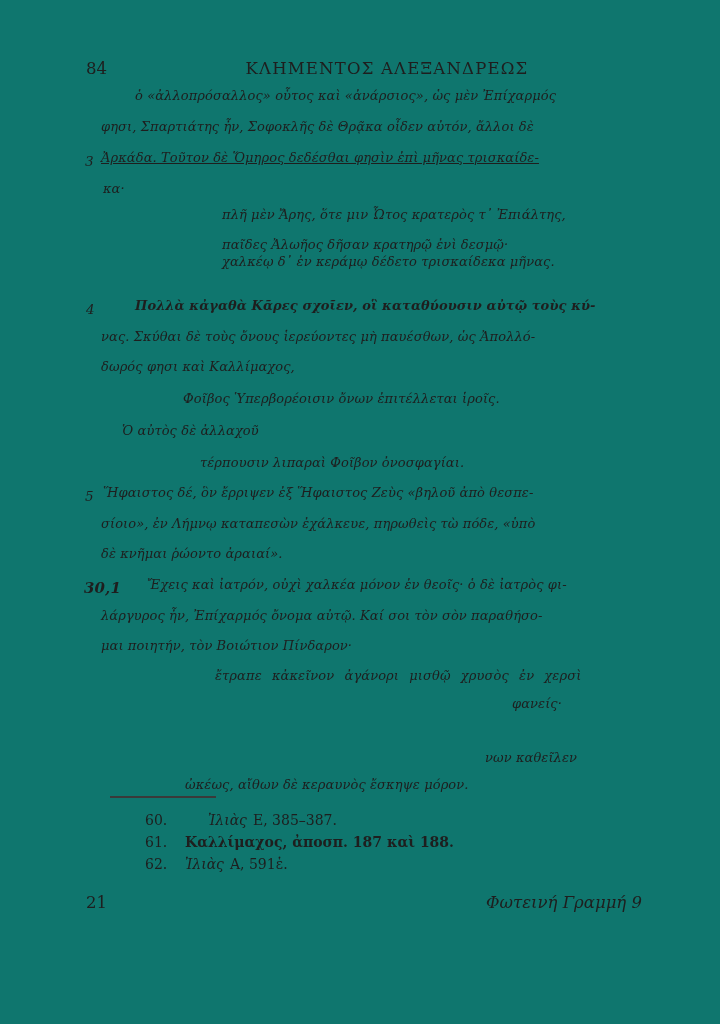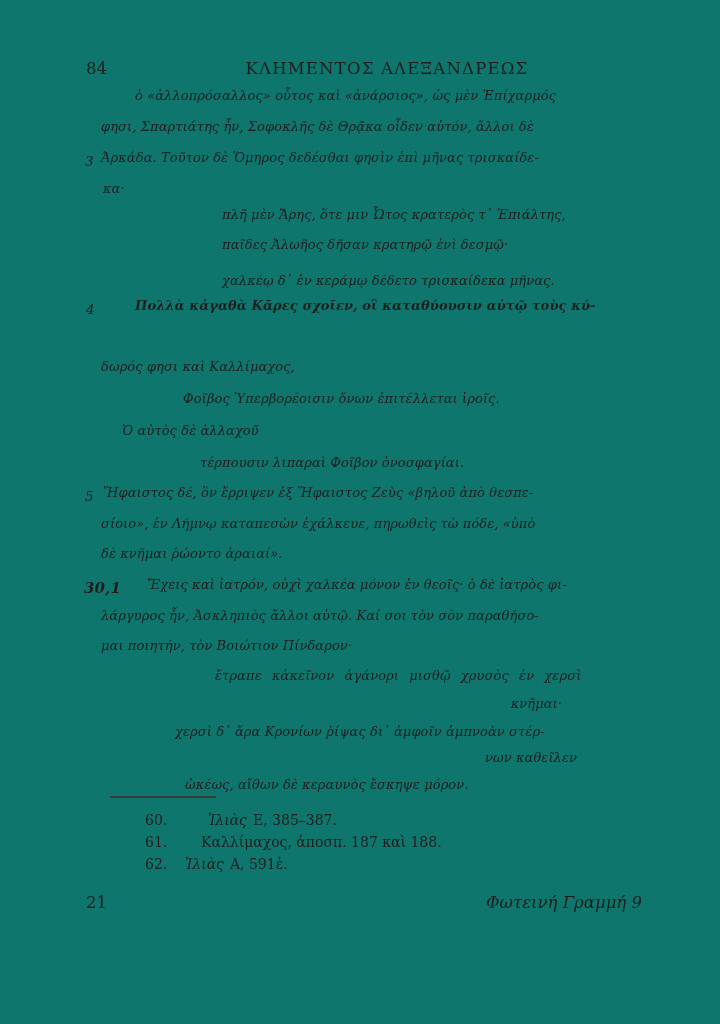--- a/index.html
+++ b/index.html
@@ -48,60 +48,60 @@
 <body>
 
 <div class="page">
 
   <div class="line hdr-num" style="top:59px;left:86px;">84</div>
   <div class="hdr-title" style="top:59px;">ΚΛΗΜΕΝΤΟΣ ΑΛΕΞΑΝΔΡΕΩΣ</div>
 
   <div class="line" style="top:88px;left:135px;">ὁ «ἀλλοπρόσαλλος» οὗτος καὶ «ἀνάρσιος», ὡς μὲν Ἐπίχαρμός</div>
   <div class="line" style="top:119px;left:101px;">φησι, Σπαρτιάτης ἦν, Σοφοκλῆς δὲ Θρᾷκα οἶδεν αὐτόν, ἄλλοι δὲ</div>
   <div class="line mnum" style="top:153px;left:85px;">3</div>
-  <div class="line" style="top:150px;left:101px;">Ἀρκάδα. Τοῦτον δὲ Ὅμηρος δεδέσθαι φησὶν ἐπὶ μῆνας τρισκαίδε-</div>
+  <div class="line" style="top:150px;left:101px;text-decoration:underline;">Ἀρκάδα. Τοῦτον δὲ Ὅμηρος δεδέσθαι φησὶν ἐπὶ μῆνας τρισκαίδε-</div>
   <div class="line" style="top:181px;left:103px;">κα·</div>
 
   <div class="line" style="top:207px;left:222px;">πλῆ μὲν Ἄρης, ὅτε μιν Ὦτος κρατερὸς τ᾽ Ἐπιάλτης,</div>
   <div class="line" style="top:237px;left:222px;">παῖδες Ἀλωῆος δῆσαν κρατηρῷ ἐνὶ δεσμῷ·</div>
-  <div class="line" style="top:273px;left:222px;">χαλκέῳ δ᾽ ἐν κεράμῳ δέδετο τρισκαίδεκα μῆνας.</div>
+  <div class="line" style="top:254px;left:222px;">χαλκέῳ δ᾽ ἐν κεράμῳ δέδετο τρισκαίδεκα μῆνας.</div>
 
   <div class="line mnum" style="top:301px;left:86px;">4</div>
   <div class="line" style="top:298px;left:135px;font-weight:bold;">Πολλὰ κἀγαθὰ Κᾶρες σχοῖεν, οἳ καταθύουσιν αὐτῷ τοὺς κύ-</div>
+  <div class="line" style="top:329px;left:101px;">νας. Σκύθαι δὲ τοὺς ὄνους ἱερεύοντες μὴ παυέσθων, ὡς Ἀπολλό-</div>
   <div class="line" style="top:359px;left:101px;">δωρός φησι καὶ Καλλίμαχος,</div>
 
   <div class="line" style="top:391px;left:183px;">Φοῖβος Ὑπερβορέοισιν ὄνων ἐπιτέλλεται ἱροῖς.</div>
   <div class="line" style="top:423px;left:122px;">Ὁ αὐτὸς δὲ ἀλλαχοῦ</div>
   <div class="line" style="top:455px;left:200px;">τέρπουσιν λιπαραὶ Φοῖβον ὀνοσφαγίαι.</div>
 
   <div class="line mnum" style="top:488px;left:85px;">5</div>
   <div class="line" style="top:485px;left:103px;">Ἥφαιστος δέ, ὃν ἔρριψεν ἐξ Ἥφαιστος Ζεὺς «βηλοῦ ἀπὸ θεσπε-</div>
   <div class="line" style="top:516px;left:101px;">σίοιο», ἐν Λήμνῳ καταπεσὼν ἐχάλκευε, πηρωθεὶς τὼ πόδε, «ὑπὸ</div>
   <div class="line" style="top:546px;left:101px;">δὲ κνῆμαι ῥώοντο ἀραιαί».</div>
 
   <div class="line seclabel" style="top:579px;left:84px;">30,1</div>
   <div class="line" style="top:577px;left:147px;">Ἔχεις καὶ ἰατρόν, οὐχὶ χαλκέα μόνον ἐν θεοῖς· ὁ δὲ ἰατρὸς φι-</div>
-  <div class="line" style="top:608px;left:101px;">λάργυρος ἦν, Ἀσκληπιὸς ἄλλοι αὐτῷ. Καί σοι τὸν σὸν παραθήσο-</div>
+  <div class="line" style="top:608px;left:101px;">λάργυρος ἦν, Ἐπίχαρμός ὄνομα αὐτῷ. Καί σοι τὸν σὸν παραθήσο-</div>
   <div class="line" style="top:638px;left:101px;">μαι ποιητήν, τὸν Βοιώτιον Πίνδαρον·</div>
 
   <div class="line wide" style="top:668px;left:215px;">ἔτραπε κἀκεῖνον ἀγάνορι μισθῷ χρυσὸς ἐν χερσὶ</div>
-  <div class="line right-line" style="top:696px;left:0;width:562px;">κνῆμαι·</div>
-  <div class="line" style="top:724px;left:175px;">χερσὶ δ᾽ ἄρα Κρονίων ῥίψας δι᾽ ἀμφοῖν ἀμπνοὰν στέρ-</div>
+  <div class="line right-line" style="top:696px;left:0;width:562px;">φανείς·</div>
   <div class="line right-line" style="top:750px;left:0;width:577px;">νων καθεῖλεν</div>
   <div class="line" style="top:777px;left:185px;">ὠκέως, αἴθων δὲ κεραυνὸς ἔσκηψε μόρον.</div>
 
   <div class="fnrule"></div>
 
   <div class="fn" style="top:812px;left:145px;">
     <span style="position:absolute;left:0;">60.</span>
     <span style="margin-left:63px;"><span class="src">Ἰλιὰς</span><span>Ε, 385–387.</span></span>
   </div>
   <div class="fn" style="top:834px;left:145px;">
     <span style="position:absolute;left:0;">61.</span>
-    <span style="margin-left:56px;"><span></span><span>Καλλίμαχος, ἀποσπ. 187 καὶ 188.</span></span>
+    <span style="margin-left:40px;font-weight:bold;"><span></span><span>Καλλίμαχος, ἀποσπ. 187 καὶ 188.</span></span>
   </div>
   <div class="fn" style="top:856px;left:145px;">
     <span style="position:absolute;left:0;">62.</span>
     <span style="margin-left:40px;"><span class="src">Ἰλιὰς</span><span>Α, 591ἑ.</span></span>
   </div>
 
   <div class="line ftr-num" style="top:893px;left:86px;">21</div>
   <div class="ftr-series" style="top:893px;">Φωτεινή Γραμμή 9</div>
 
 </div>

